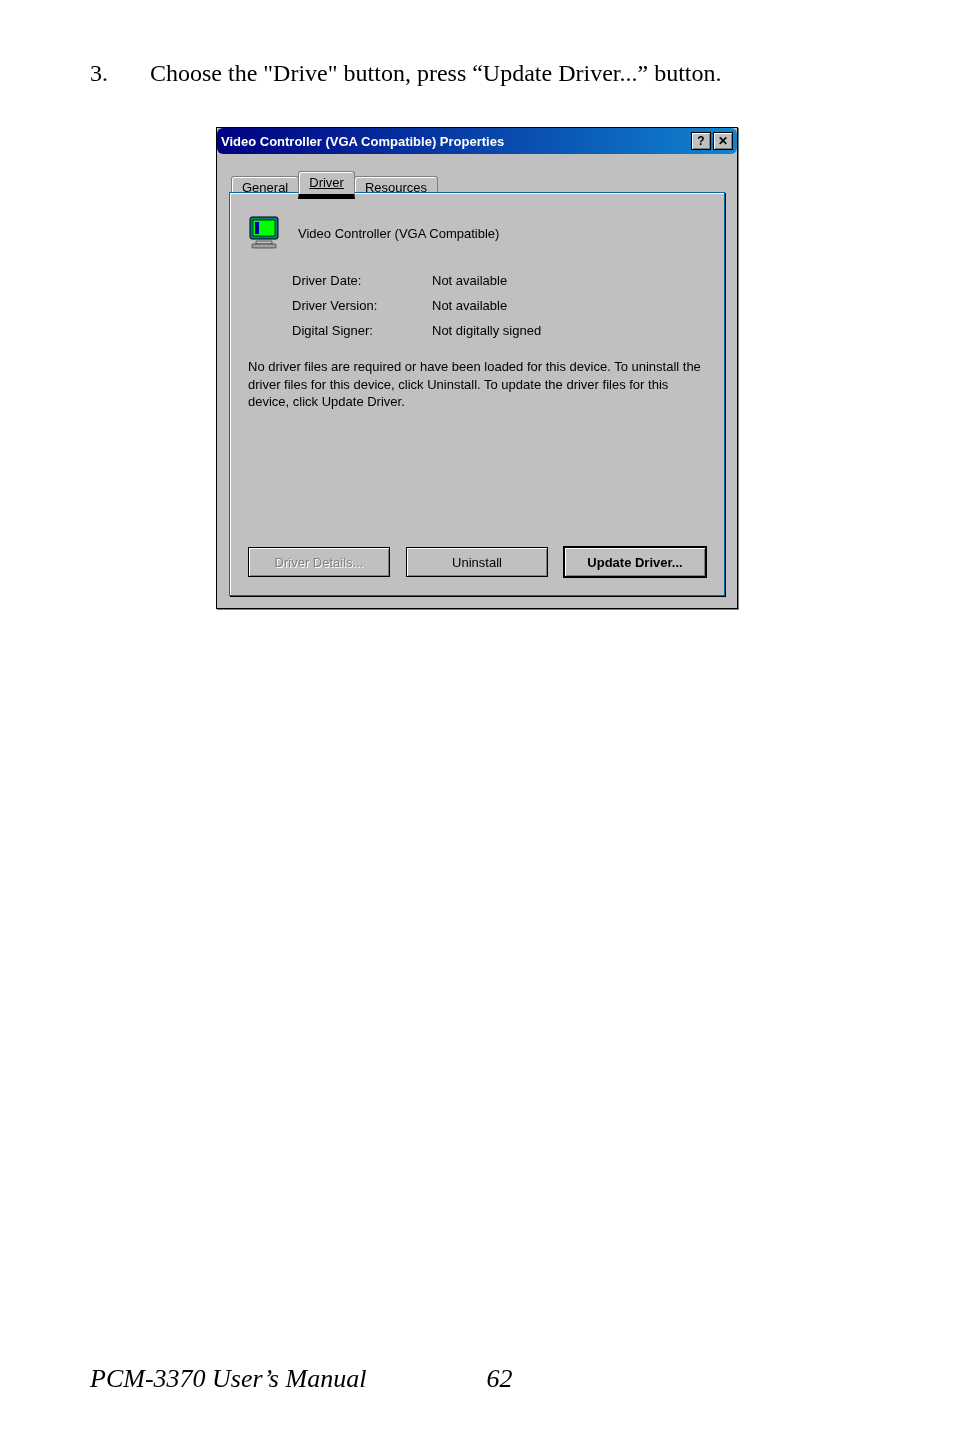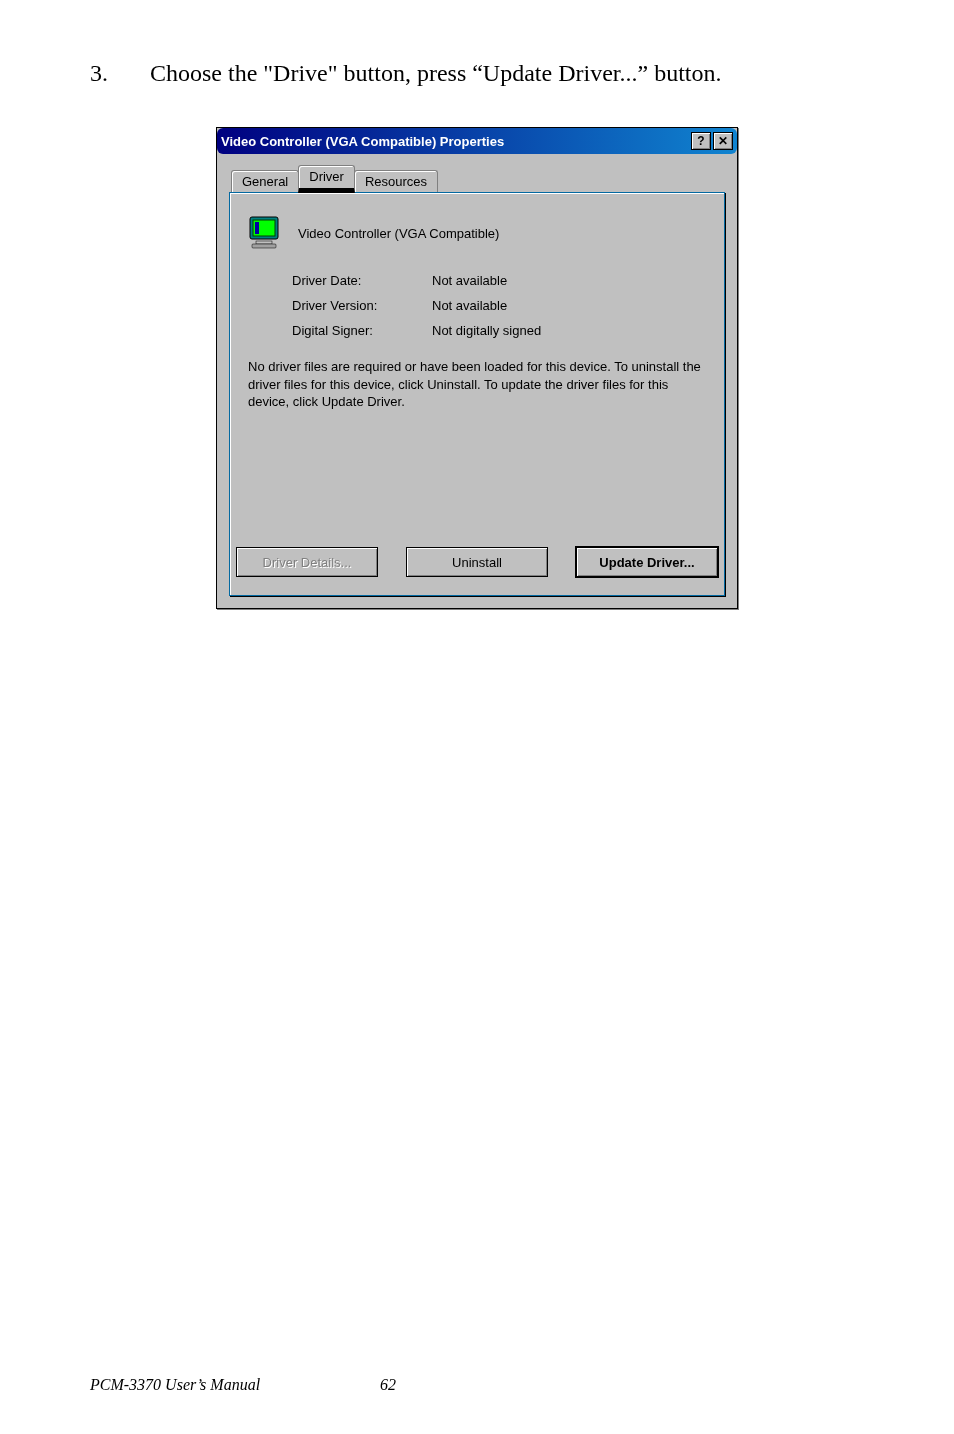--- a/index.html
+++ b/index.html
@@ -87,21 +87,22 @@
   }
   .tab {
     border: 1px solid #808080;
     border-bottom: none;
     border-top-left-radius: 3px;
     border-top-right-radius: 3px;
     padding: 3px 10px 4px 10px;
     background: #c0c0c0;
     box-shadow: inset 1px 1px 0 #fff;
     position: relative;
-    top: 1px;
+    top: 7px;
+    text-decoration: underline;
   }
   .tab.active {
     border-bottom: 5px solid #000000;
     z-index: 2;
     font-weight: normal;
   }
   .tab + .tab { margin-left: -1px; }
 
   .tab-content {
     border: 1px solid #0369a1;
@@ -142,21 +143,21 @@
     line-height: 1.35;
   }
 
   .action-row {
     position: absolute;
     left: 14px;
     right: 14px;
     bottom: 18px;
     display: flex;
     justify-content: center;
-    gap: 28px;
+    gap: 16px;
   }
   .win-button {
     min-width: 120px;
     height: 28px;
     background: #c0c0c0;
     border: 1px solid #000;
     box-shadow: inset 1px 1px 0 #fff, inset -1px -1px 0 #808080;
     display: flex;
     align-items: center;
     justify-content: center;
@@ -181,21 +182,21 @@
 
   
   .footer {
     position: absolute;
     bottom: 40px;
     left: 90px;
     right: 90px;
     display: flex;
     font-style: italic;
     font-family: "Times New Roman", Times, serif;
-    font-size: 16px;
+    font-size: 26px;
   }
   .footer .manual { flex: 0 0 auto; }
   .footer .page-num {
     margin-left: 120px;
   }
 </style>
 </head>
 <body>
 
 <div class="page">

